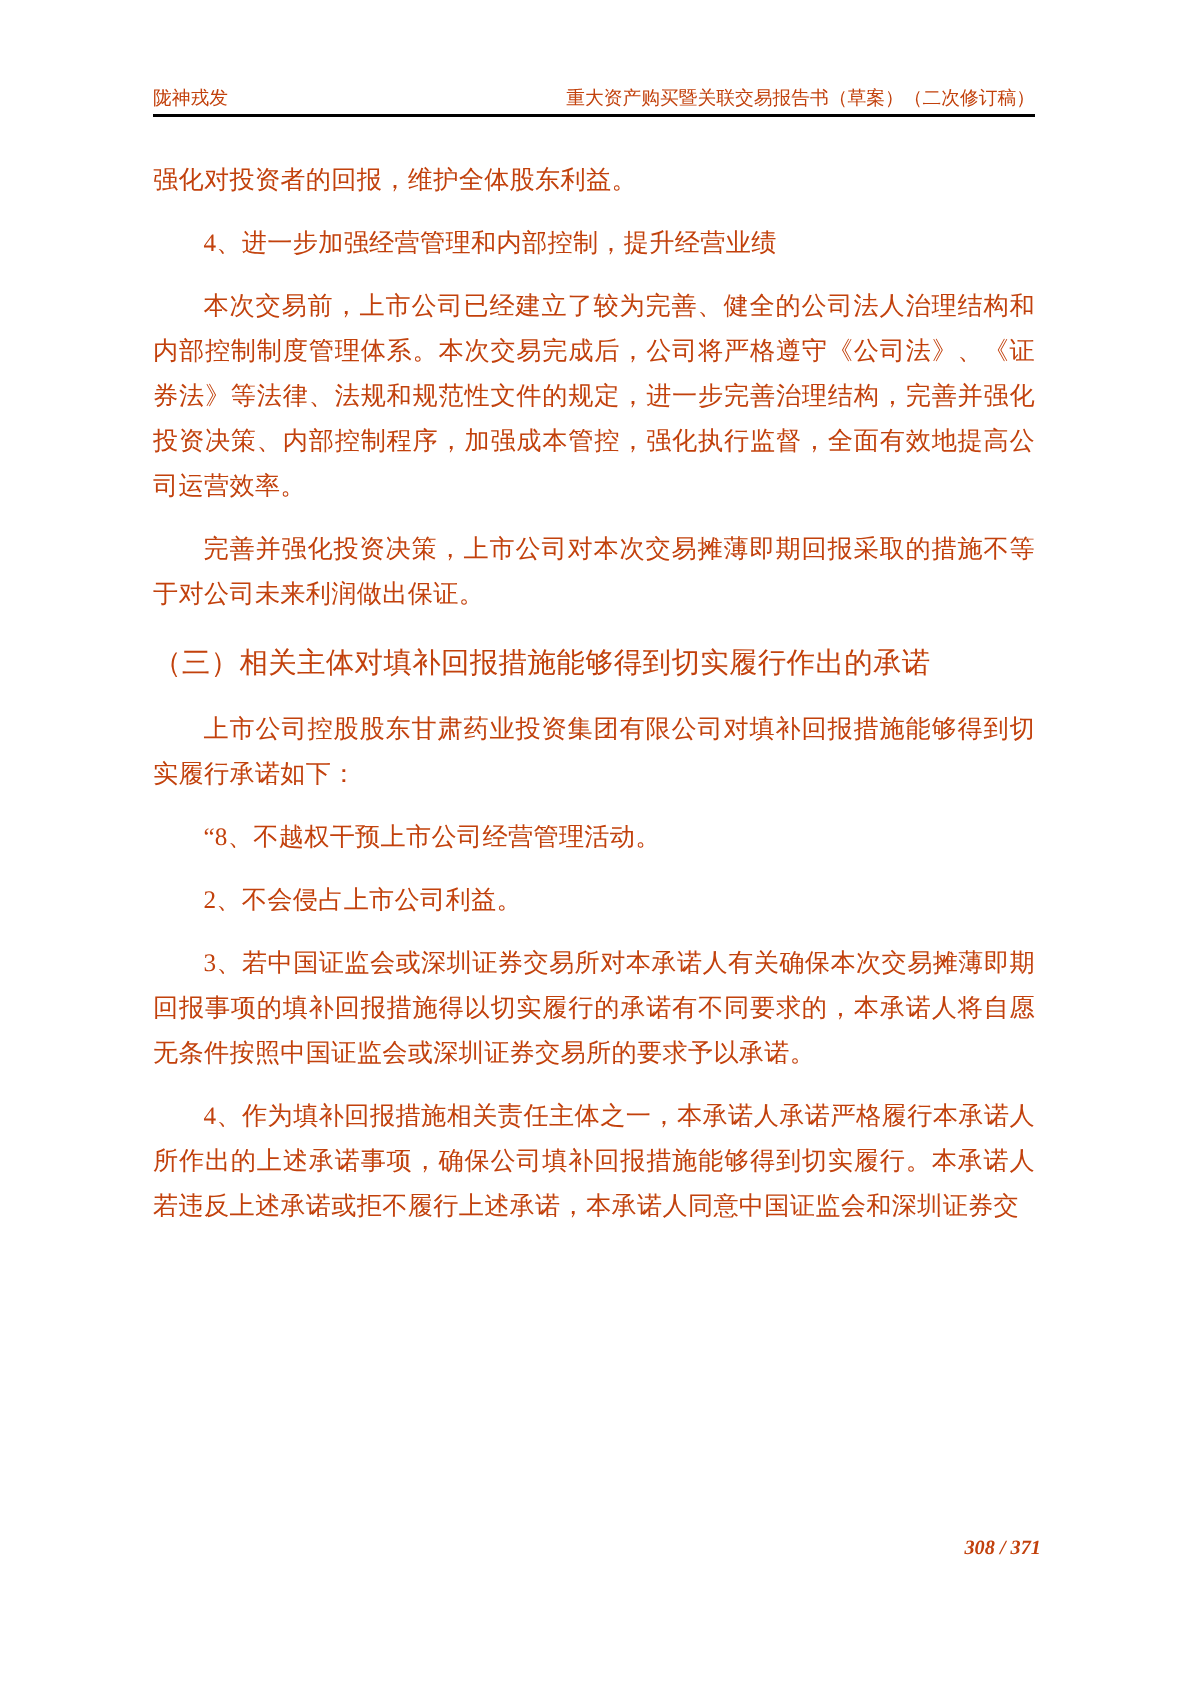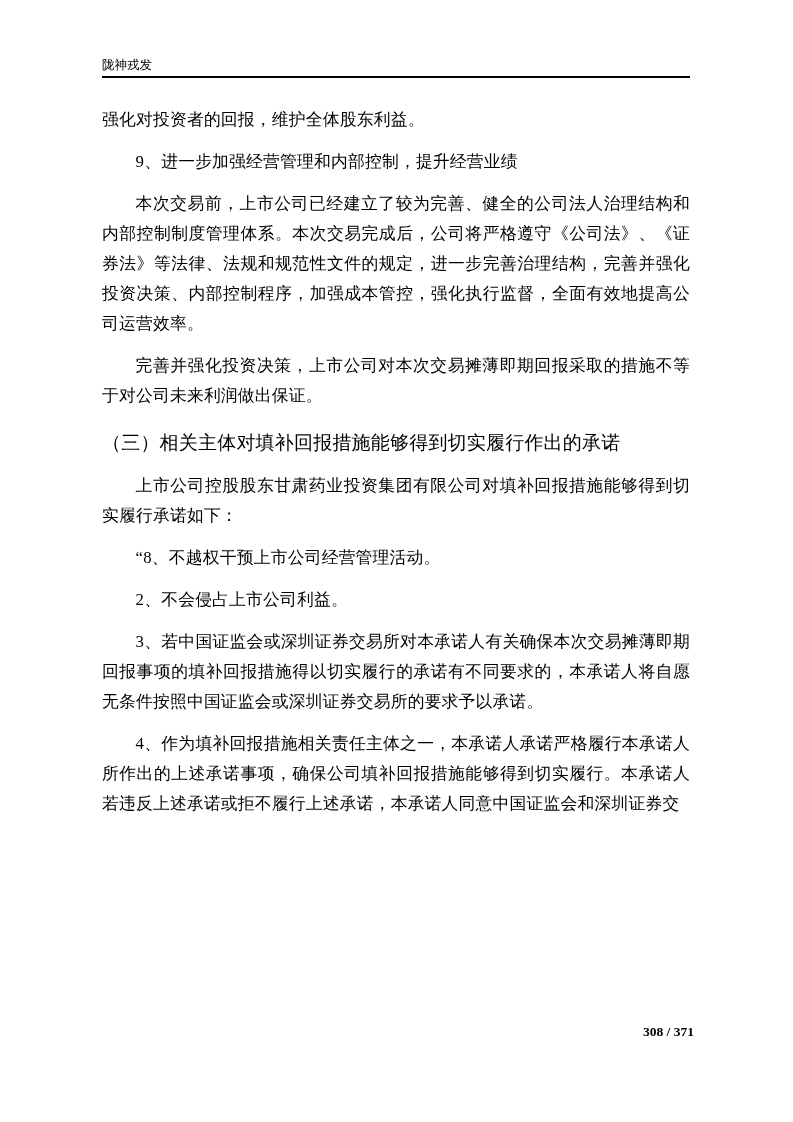--- a/index.html
+++ b/index.html
@@ -6,21 +6,21 @@
     margin: 0;
     padding: 0;
     background: #ffffff;
   }
   .page {
     position: relative;
     width: 793px;
     height: 1122px;
     margin: 0 auto;
     background: #ffffff;
-    color: #000000;
+    color: #c2410c;
     font-family: "Liberation Serif", "DejaVu Serif", serif;
     box-sizing: border-box;
     padding: 57px 103px 0 102px;
     overflow: hidden;
   }
   .running-header {
     display: flex;
     justify-content: space-between;
     align-items: flex-end;
     border-bottom: 2px solid #000000;
@@ -54,35 +54,37 @@
     text-align: left;
     text-indent: 0;
   }
   .page-number {
     position: absolute;
     top: 1024px;
     right: 99px;
     font-size: 13.5px;
     font-weight: bold;
     font-family: "Liberation Serif", "DejaVu Serif", serif;
+    font-style: italic;
   }
 </style>
 </head>
 <body>
 
 <div class="page">
 
   <div class="running-header">
     <span class="hdr-left">陇神戎发</span>
+    <span class="hdr-right">重大资产购买暨关联交易报告书（草案）（二次修订稿）</span>
   </div>
 
   <div class="content">
     <p class="no-indent">强化对投资者的回报，维护全体股东利益。</p>
 
-    <p>9、进一步加强经营管理和内部控制，提升经营业绩</p>
+    <p>4、进一步加强经营管理和内部控制，提升经营业绩</p>
 
     <p>本次交易前，上市公司已经建立了较为完善、健全的公司法人治理结构和内部控制制度管理体系。本次交易完成后，公司将严格遵守《公司法》、《证券法》等法律、法规和规范性文件的规定，进一步完善治理结构，完善并强化投资决策、内部控制程序，加强成本管控，强化执行监督，全面有效地提高公司运营效率。</p>
 
     <p>完善并强化投资决策，上市公司对本次交易摊薄即期回报采取的措施不等于对公司未来利润做出保证。</p>
 
     <h2 class="section-heading">（三）相关主体对填补回报措施能够得到切实履行作出的承诺</h2>
 
 
     <p>上市公司控股股东甘肃药业投资集团有限公司对填补回报措施能够得到切实履行承诺如下：</p>
 

